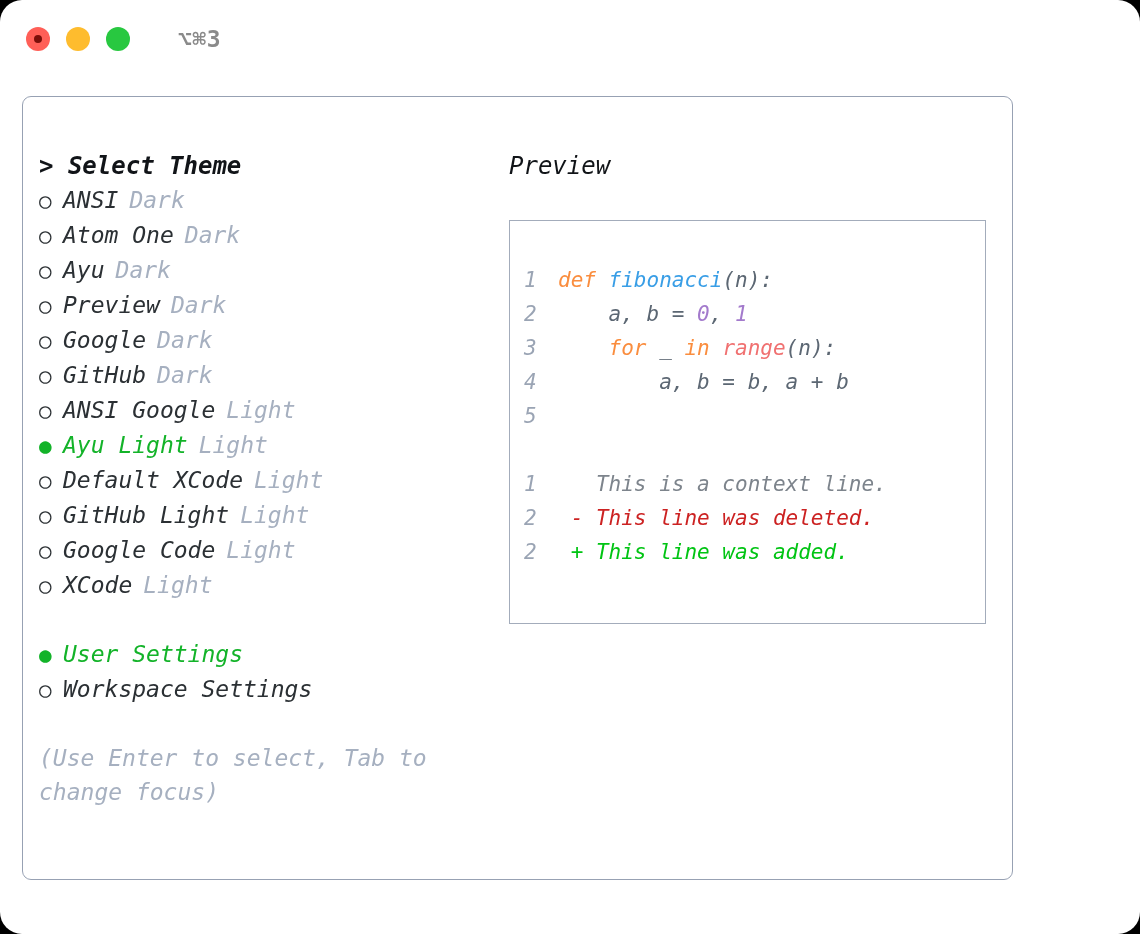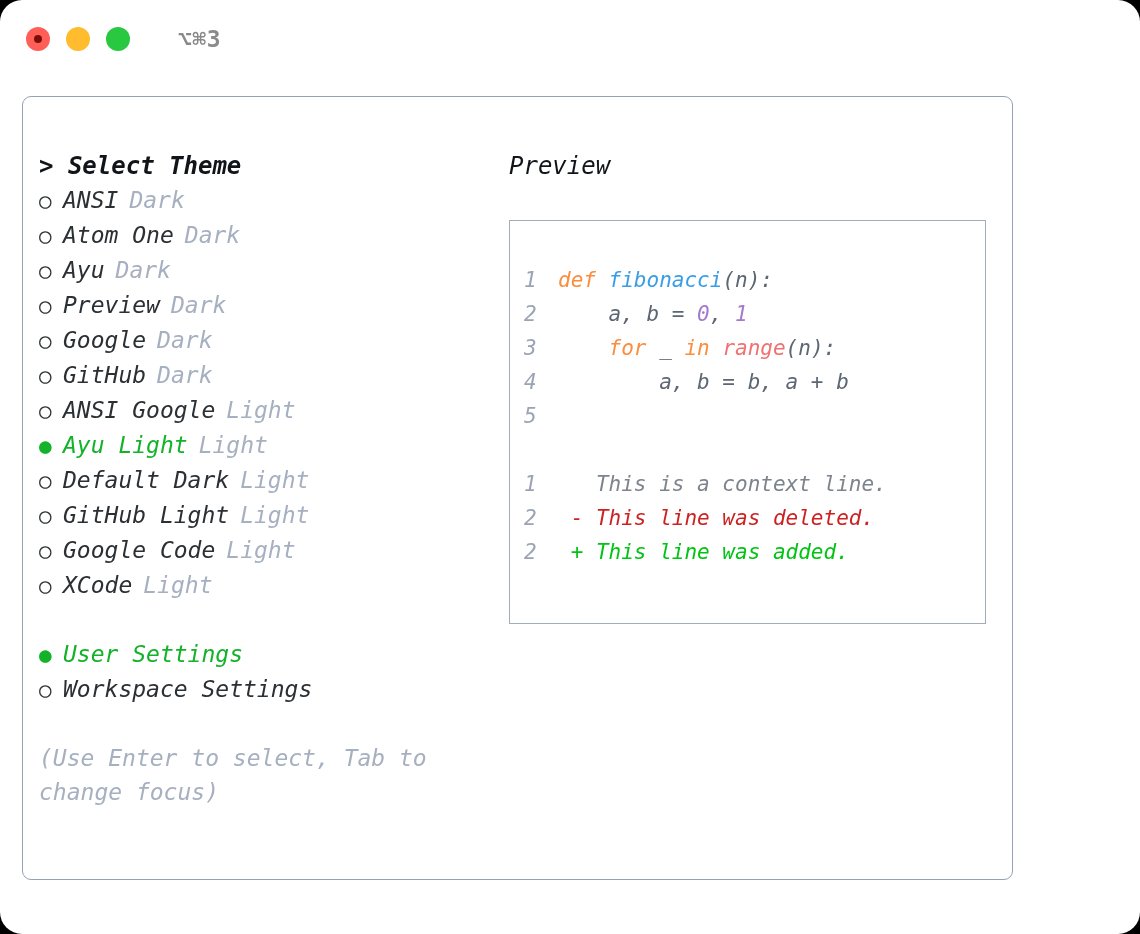--- a/index.html
+++ b/index.html
@@ -193,21 +193,21 @@
         <div class="section-head bold">&gt; Select Theme</div>
         <div id="theme-list">
             <div class="opt-row"><span class="bullet">○</span><span class="opt-name">ANSI</span><span class="opt-kind">Dark</span></div>
             <div class="opt-row"><span class="bullet">○</span><span class="opt-name">Atom One</span><span class="opt-kind">Dark</span></div>
             <div class="opt-row"><span class="bullet">○</span><span class="opt-name">Ayu</span><span class="opt-kind">Dark</span></div>
             <div class="opt-row"><span class="bullet">○</span><span class="opt-name">Preview</span><span class="opt-kind">Dark</span></div>
             <div class="opt-row"><span class="bullet">○</span><span class="opt-name">Google</span><span class="opt-kind">Dark</span></div>
             <div class="opt-row"><span class="bullet">○</span><span class="opt-name">GitHub</span><span class="opt-kind">Dark</span></div>
             <div class="opt-row"><span class="bullet">○</span><span class="opt-name">ANSI Google</span><span class="opt-kind">Light</span></div>
             <div class="opt-row selected"><span class="bullet on">●</span><span class="opt-name">Ayu Light</span><span class="opt-kind">Light</span></div>
-            <div class="opt-row"><span class="bullet">○</span><span class="opt-name">Default Dark</span><span class="opt-kind">Light</span></div>
+            <div class="opt-row"><span class="bullet">○</span><span class="opt-name">Default XCode</span><span class="opt-kind">Light</span></div>
             <div class="opt-row"><span class="bullet">○</span><span class="opt-name">GitHub Light</span><span class="opt-kind">Light</span></div>
             <div class="opt-row"><span class="bullet">○</span><span class="opt-name">Google Code</span><span class="opt-kind">Light</span></div>
             <div class="opt-row"><span class="bullet">○</span><span class="opt-name">XCode</span><span class="opt-kind">Light</span></div>
           </div>
 
         <div class="spacer"></div>
 
         <div id="apply-list">
             <div class="opt-row selected"><span class="bullet on">●</span><span class="opt-name">User Settings</span></div>
             <div class="opt-row"><span class="bullet">○</span><span class="opt-name">Workspace Settings</span></div>

